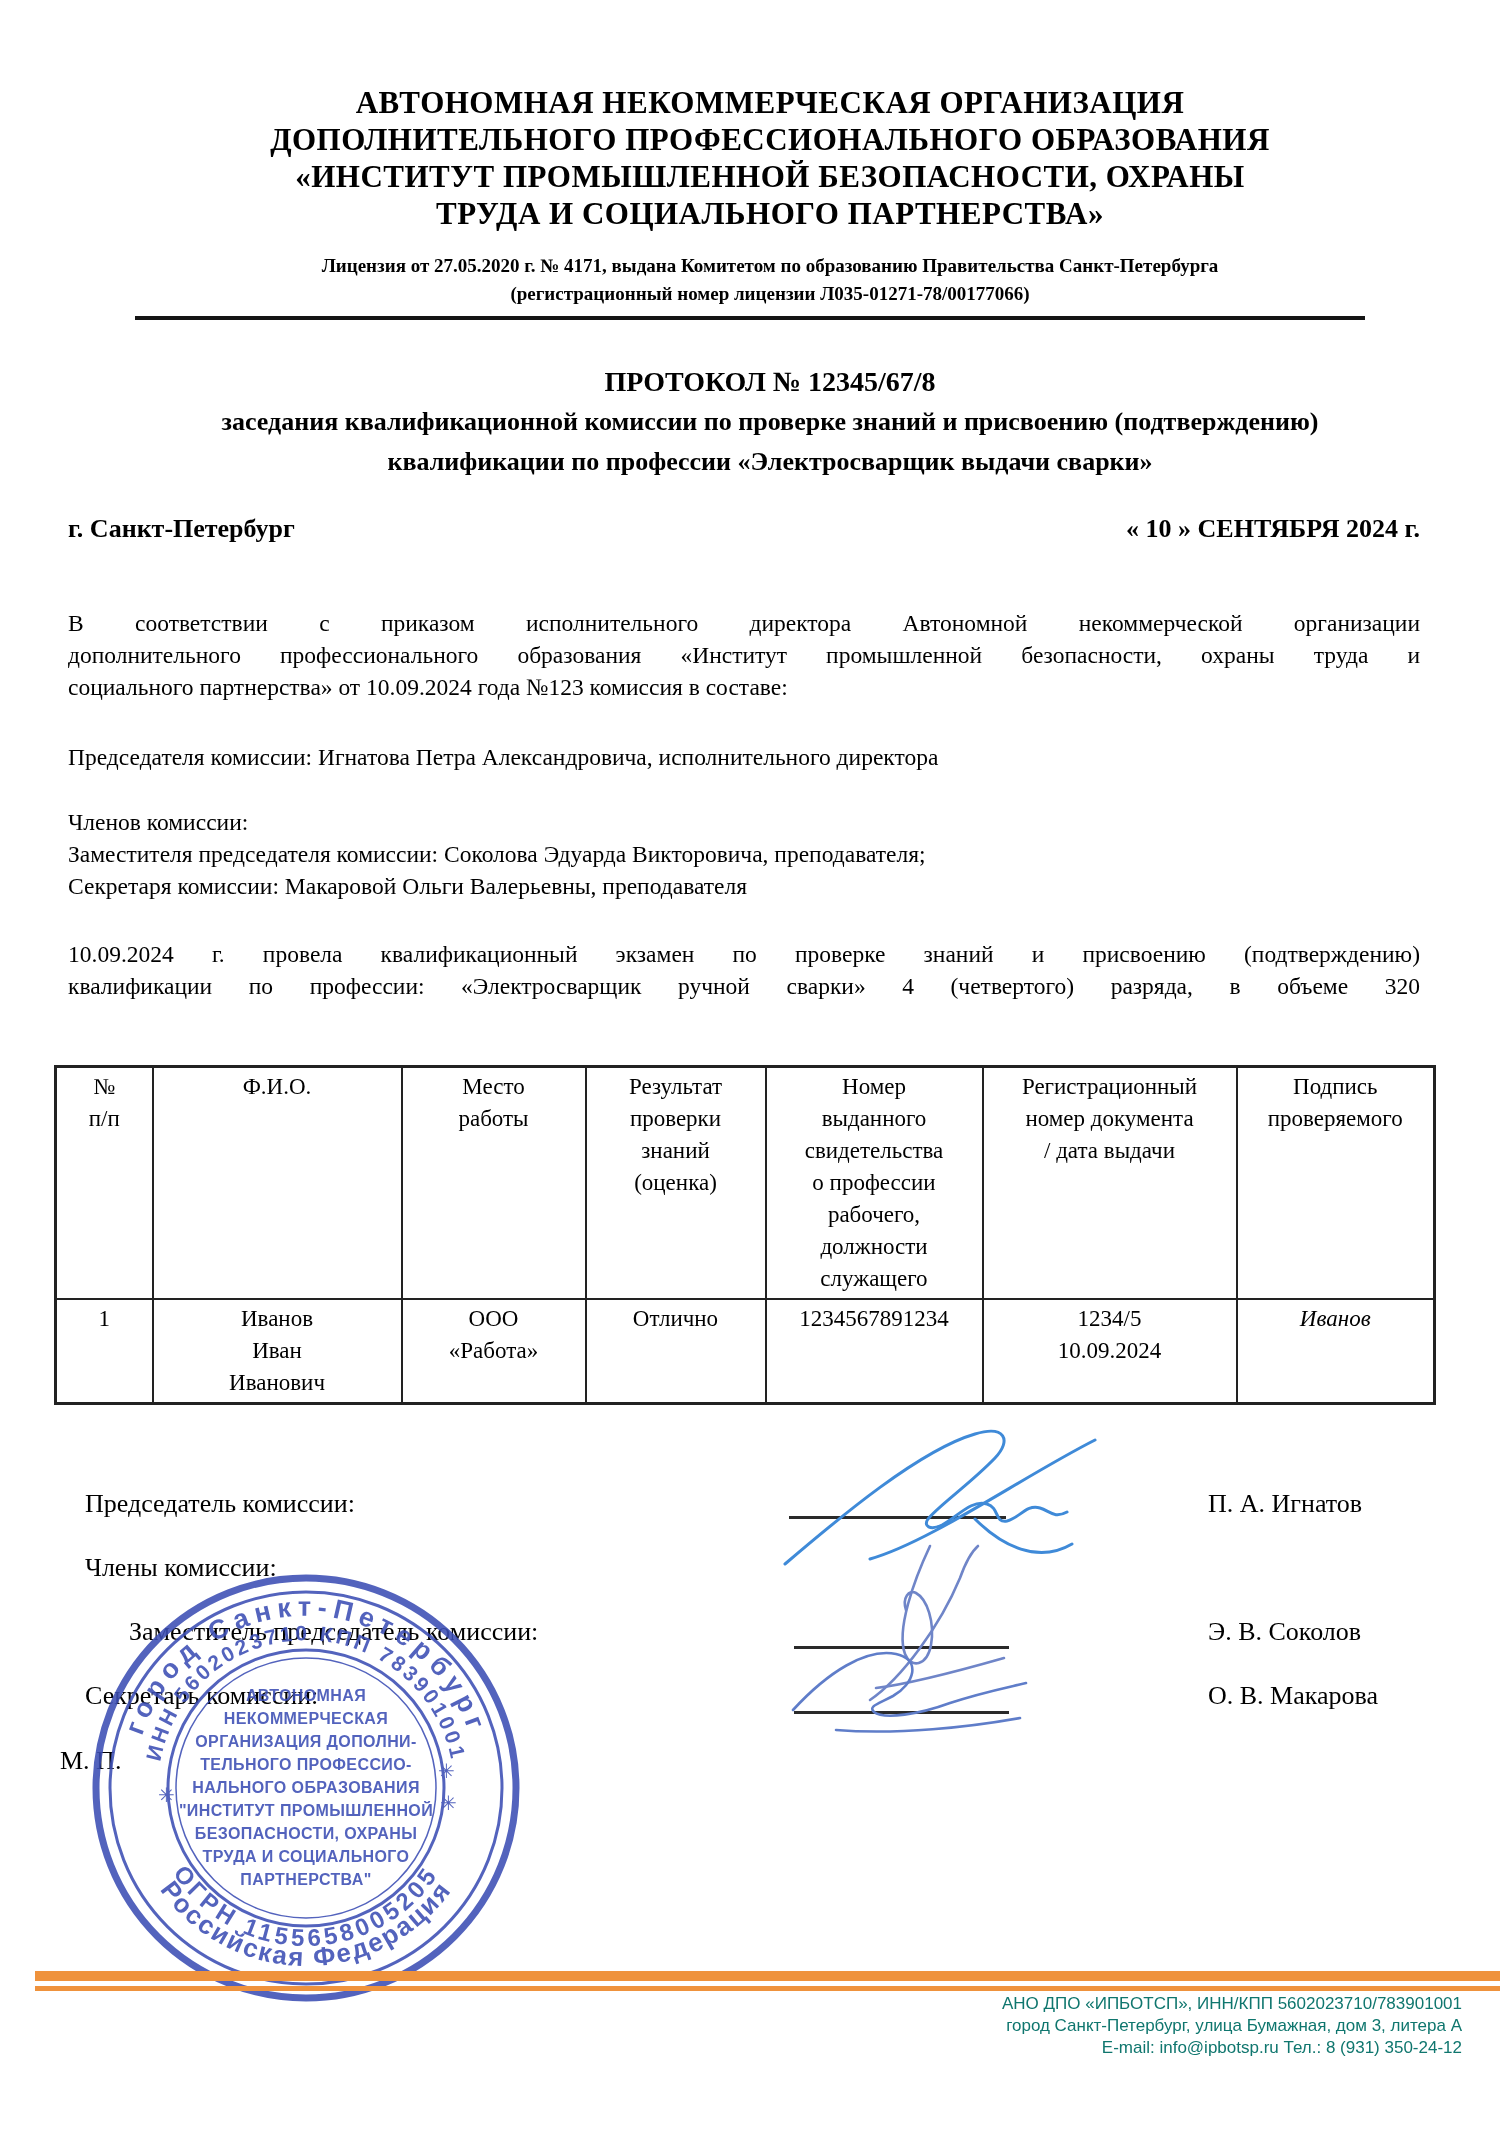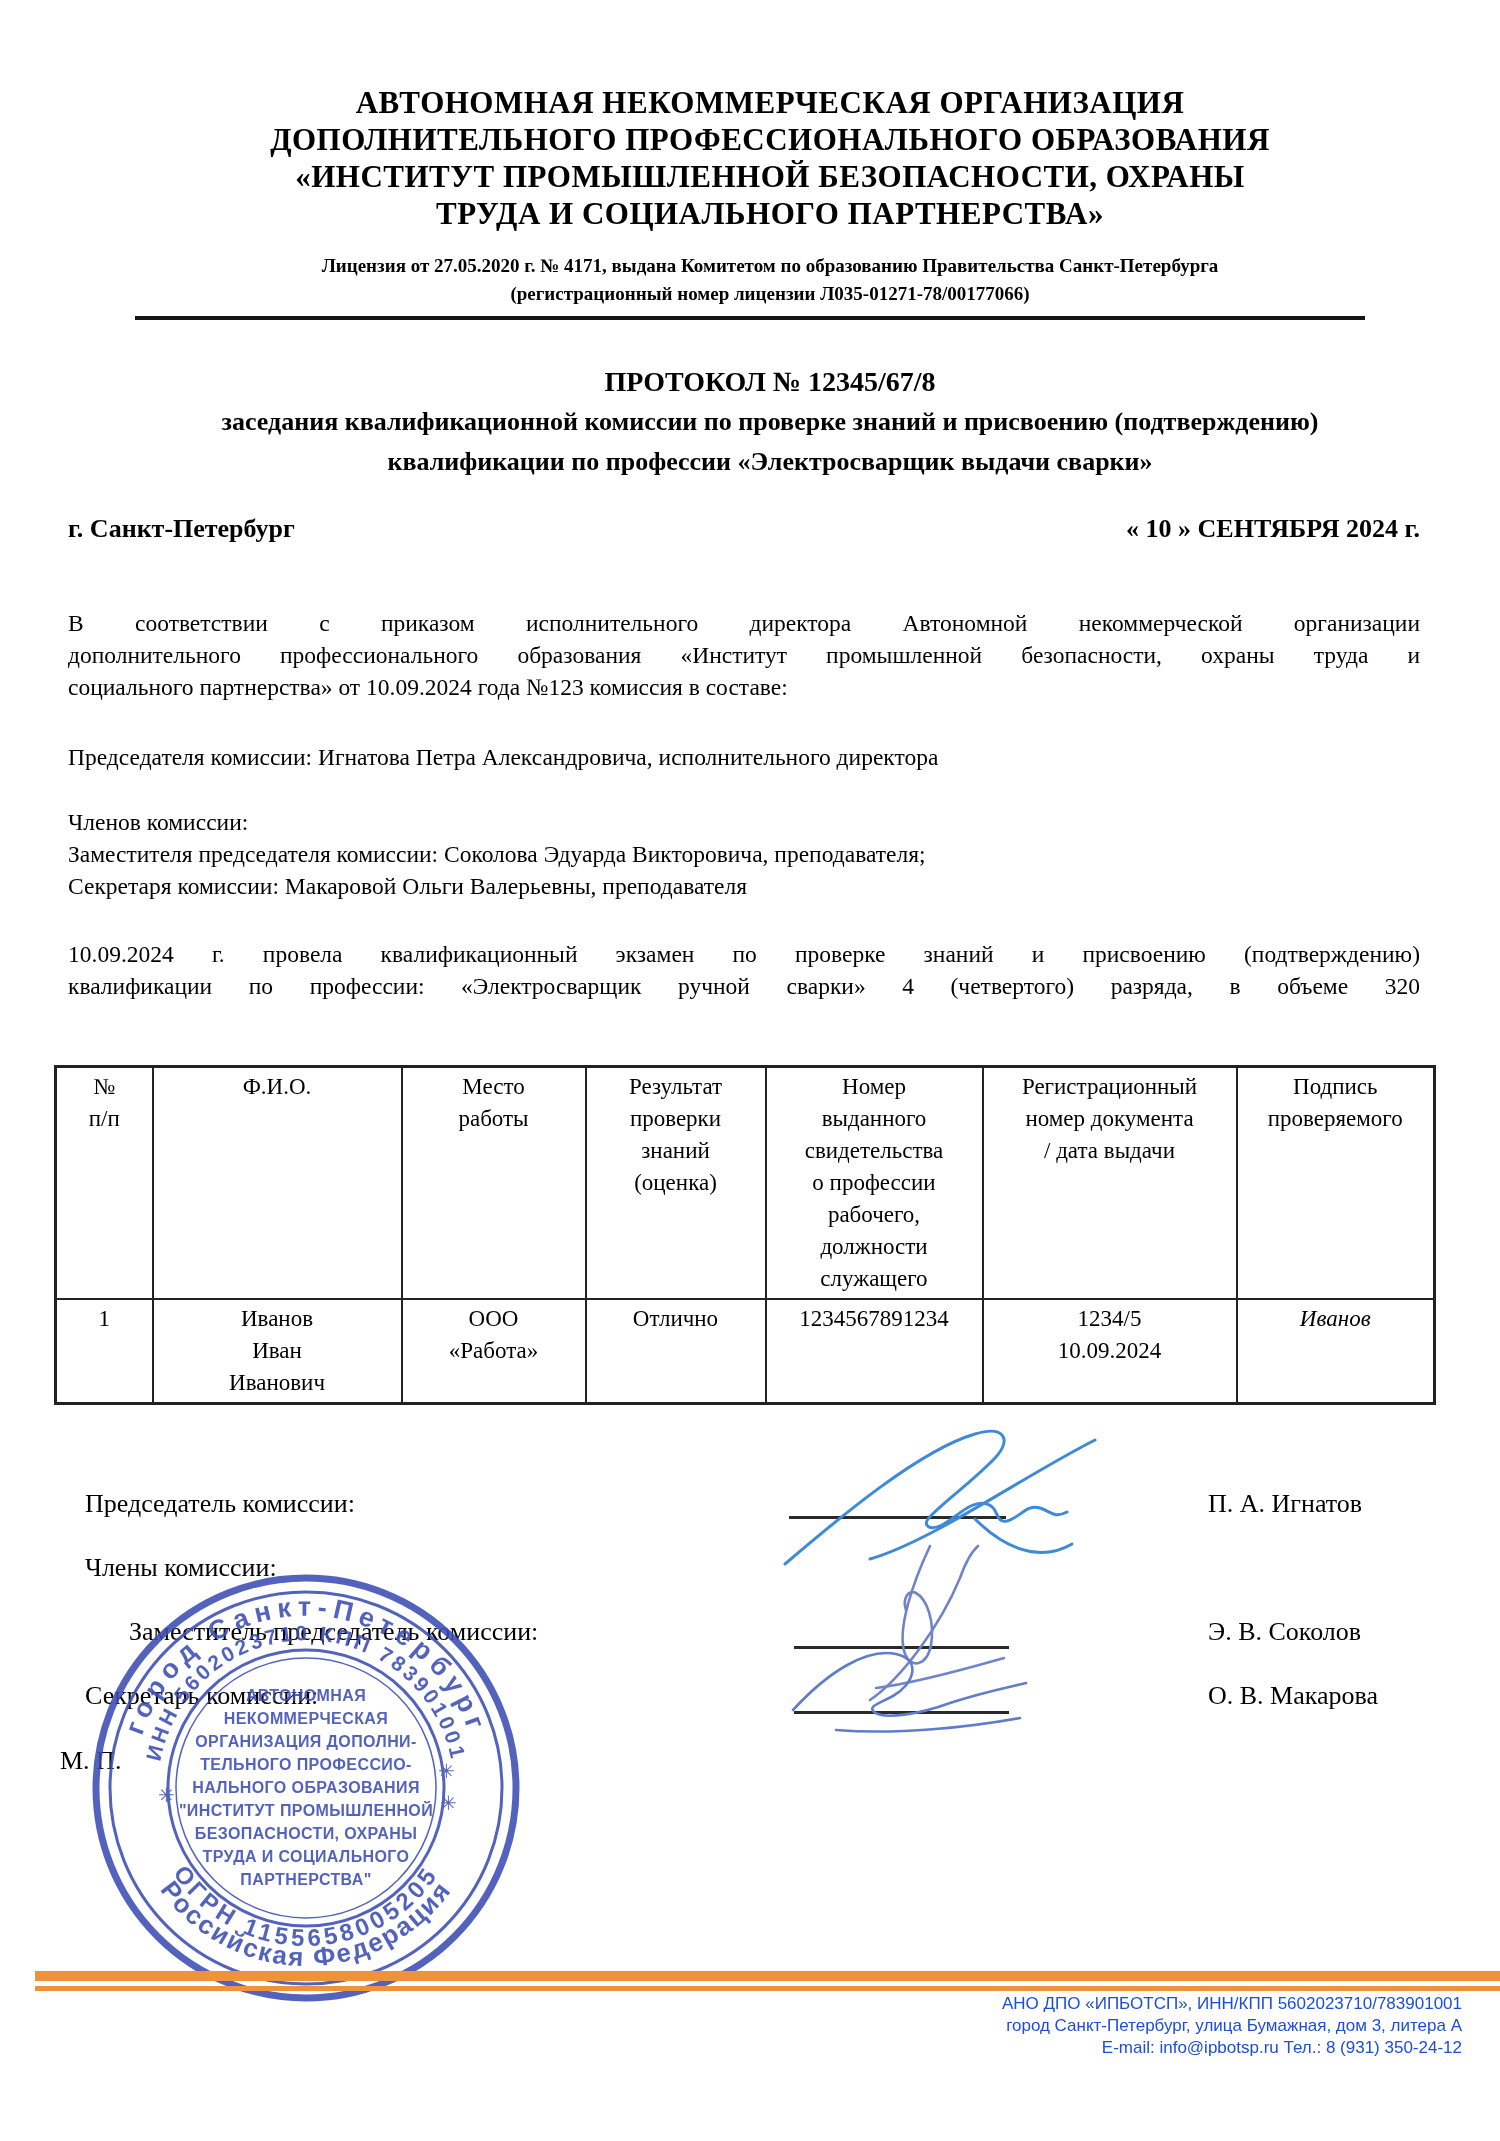--- a/index.html
+++ b/index.html
@@ -37,21 +37,21 @@
   td.fio{text-align:left;padding-left:14px;}
   td.sig-cell{font-style:italic;}
   .sig-label{font-size:26px;}
   .sig-name{left:1208px;font-size:26px;}
   .sig-underline{height:3px;background:#2a2a2a;}
   .mp{font-size:26px;}
   .bar{left:35px;width:1465px;}
   .bar1{top:1971px;height:10px;}
   .bar2{top:1986px;height:5px;}
   .footer-block{top:1993px;right:78px;text-align:right;
-    font-family:"Liberation Sans",sans-serif;font-size:17px;line-height:22px;color:#1d4ed8;margin-left:28px;}
+    font-family:"Liberation Sans",sans-serif;font-size:17px;line-height:22px;color:#0f766e;margin-left:28px;}
   svg text{font-family:"Liberation Sans",sans-serif;}
   .stamp-svg{left:90px;top:1572px;opacity:.88;}
   .sig-svg{pointer-events:none;}
 </style>
 </head>
 <body>
 
 <div class="page">
 
   <div class="abs center org-header">

